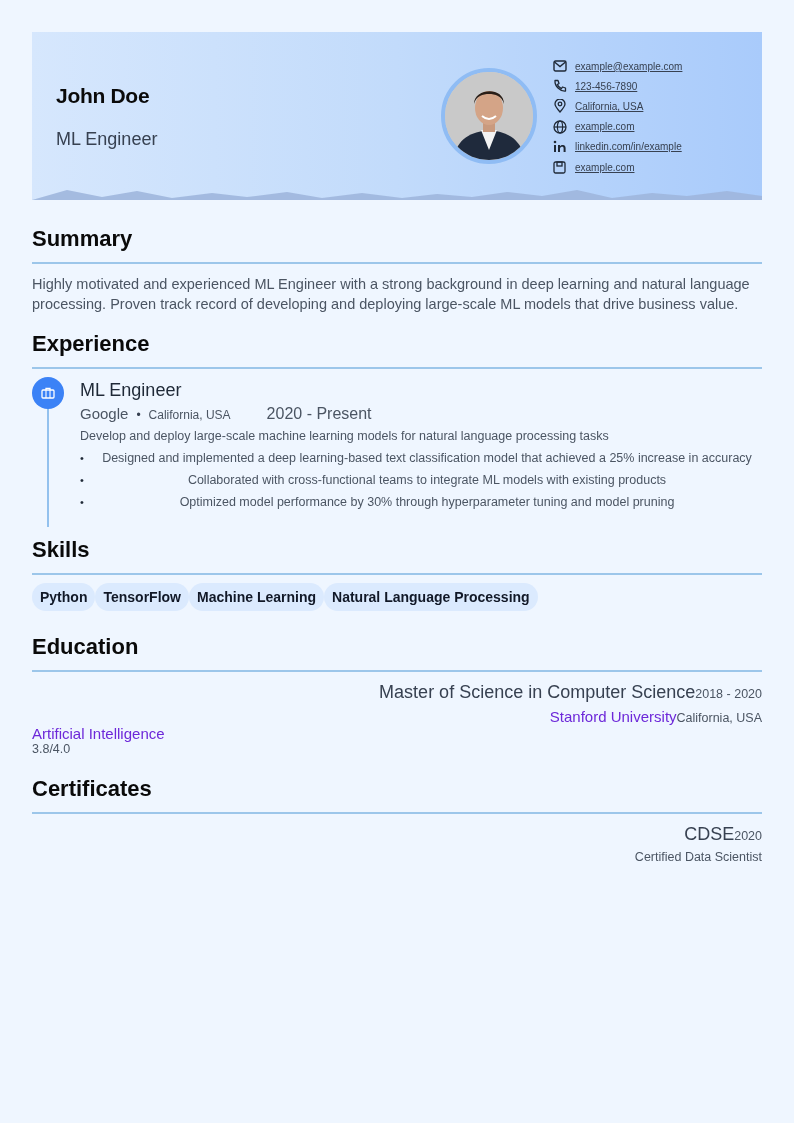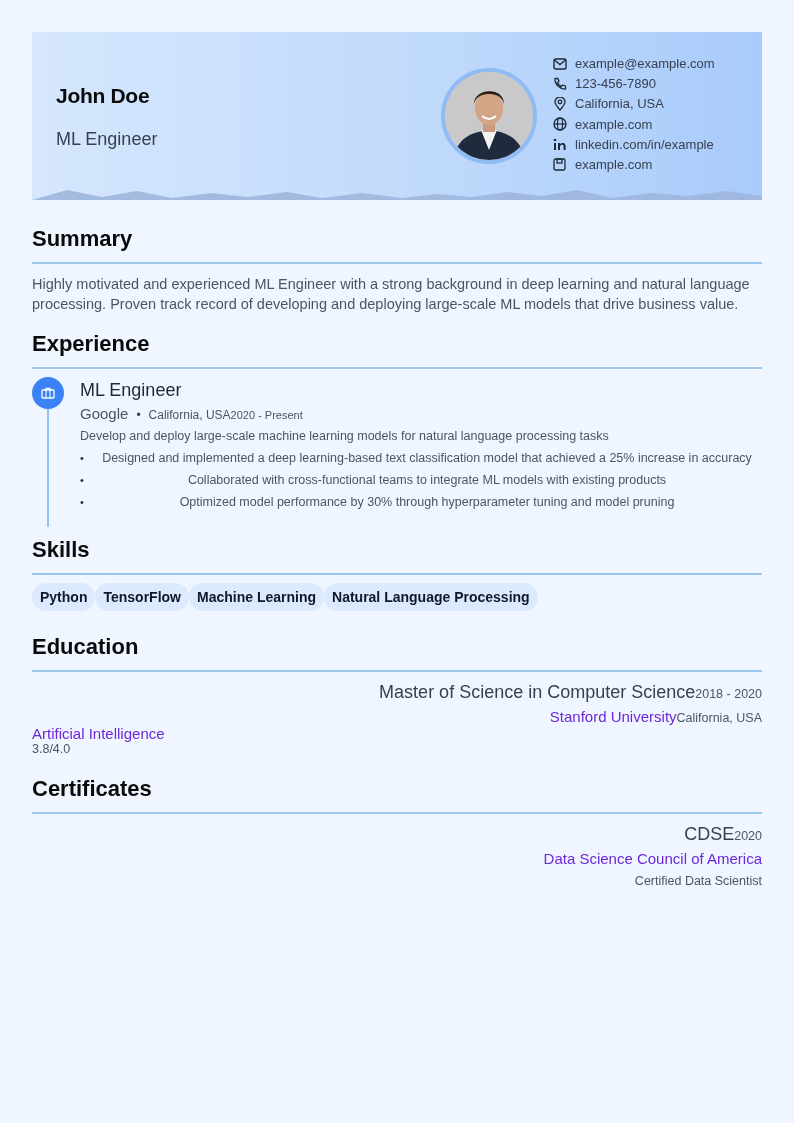--- a/index.html
+++ b/index.html
@@ -5,41 +5,41 @@
   * { box-sizing: border-box; margin: 0; padding: 0; }
   html, body { width: 794px; height: 1123px; background: #eff6ff; font-family: "Liberation Sans", sans-serif; color: #1f2937; overflow: hidden; }
   .page { position: relative; width: 794px; height: 1123px; padding: 32px; }
 
   
   .header { position: relative; height: 168px; background: linear-gradient(90deg, #d6e7fd 0%, #c2dbfb 50%, #a9cbfb 100%); overflow: hidden; }
   .header .name { position: absolute; left: 24px; top: 52px; font-size: 21px; font-weight: bold; color: #0a0a0a; letter-spacing: -0.3px; }
   .header .title { position: absolute; left: 24px; top: 97px; font-size: 18px; color: #374151; }
   .avatar { position: absolute; left: 409px; top: 36px; width: 96px; height: 96px; border-radius: 50%; border: 4px solid #8fbcf4; background: #cfcfcf; overflow: hidden; }
   .contacts { position: absolute; left: 520px; top: 24px; }
-  .contact { display: flex; height: 20.2px; font-size: 13px; color: #374151; }
+  .contact { display: flex; align-items: center; height: 20.2px; font-size: 10px; color: #374151; text-decoration: underline; }
   .contact .ic { width: 15px; height: 15px; margin-right: 8px; display: inline-flex; align-items: center; justify-content: center; }
   .waves { position: absolute; left: 0; bottom: 0; width: 730px; height: 16px; }
 
   
   .section { position: absolute; left: 32px; width: 730px; }
   .sec-title { font-size: 22px; font-weight: bold; color: #0a0a0a; height: 30px; }
   .sec-rule { height: 2px; background: #9cc6ea; margin-top: 6px; }
 
   .summary-text { font-size: 14.5px; line-height: 20px; color: #4b5563; margin-top: 10px; }
 
   
   .exp { position: relative; margin-top: 8px; padding-left: 48px; height: 142px; }
   .exp .tl-line { position: absolute; left: 15px; top: 16px; width: 2px; height: 134px; background: #93c1ee; }
   .exp .tl-dot { position: absolute; left: 0; top: 0; width: 32px; height: 32px; border-radius: 50%; background: #3b82f6; display: flex; align-items: center; justify-content: center; }
   .exp .role { font-size: 18px; color: #1f2937; height: 26px; line-height: 26px; }
   .exp .meta { display: flex; justify-content: flex-start; align-items: baseline; height: 22px; line-height: 22px; }
   .exp .company { font-size: 15px; color: #4b5563; }
   .exp .sep { font-size: 12px; color: #374151; margin: 0 8px; }
   .exp .loc { font-size: 12px; color: #4b5563; }
-  .exp .dates { font-size: 11px; color: #4b5563; }
+  .exp .dates { font-size: 16px; color: #4b5563; margin-left: 36px; }
   .exp .desc { font-size: 12.5px; color: #4b5563; height: 22px; line-height: 22px; }
   .exp ul { list-style: none; }
   .exp li { font-size: 12.5px; color: #4b5563; height: 22px; line-height: 22px; padding-left: 12px; position: relative; text-align: center; }
   .exp li::before { content: "•"; position: absolute; left: 0; top: 0; font-size: 11px; color: #1f2937; }
 
   
   .chips { display: flex; margin-top: 8px; }
   .chip { background: #dbeafe; border-radius: 14px; padding: 0 8px; height: 28px; line-height: 28px; font-size: 14px; font-weight: bold; color: #111827; }
 
   
@@ -198,22 +198,19 @@
   </div>
 
   <div class="section" style="top:776px;">
     <div class="sec-title">Certificates</div>
     <div class="sec-rule"></div>
     <div style="margin-top:10px;">
       <div class="row" style="height:26px;">
         <span class="big">CDSE</span>
         <span class="small">2020</span>
       </div>
-      <div class="row" style="height:24px;">
-        <span class="med">Data Science Council of America</span>
-      </div>
       <div class="row" style="height:20px;">
         <span class="small">Certified Data Scientist</span>
       </div>
     </div>
   </div>
 
 </div>
 
 </body></html>

